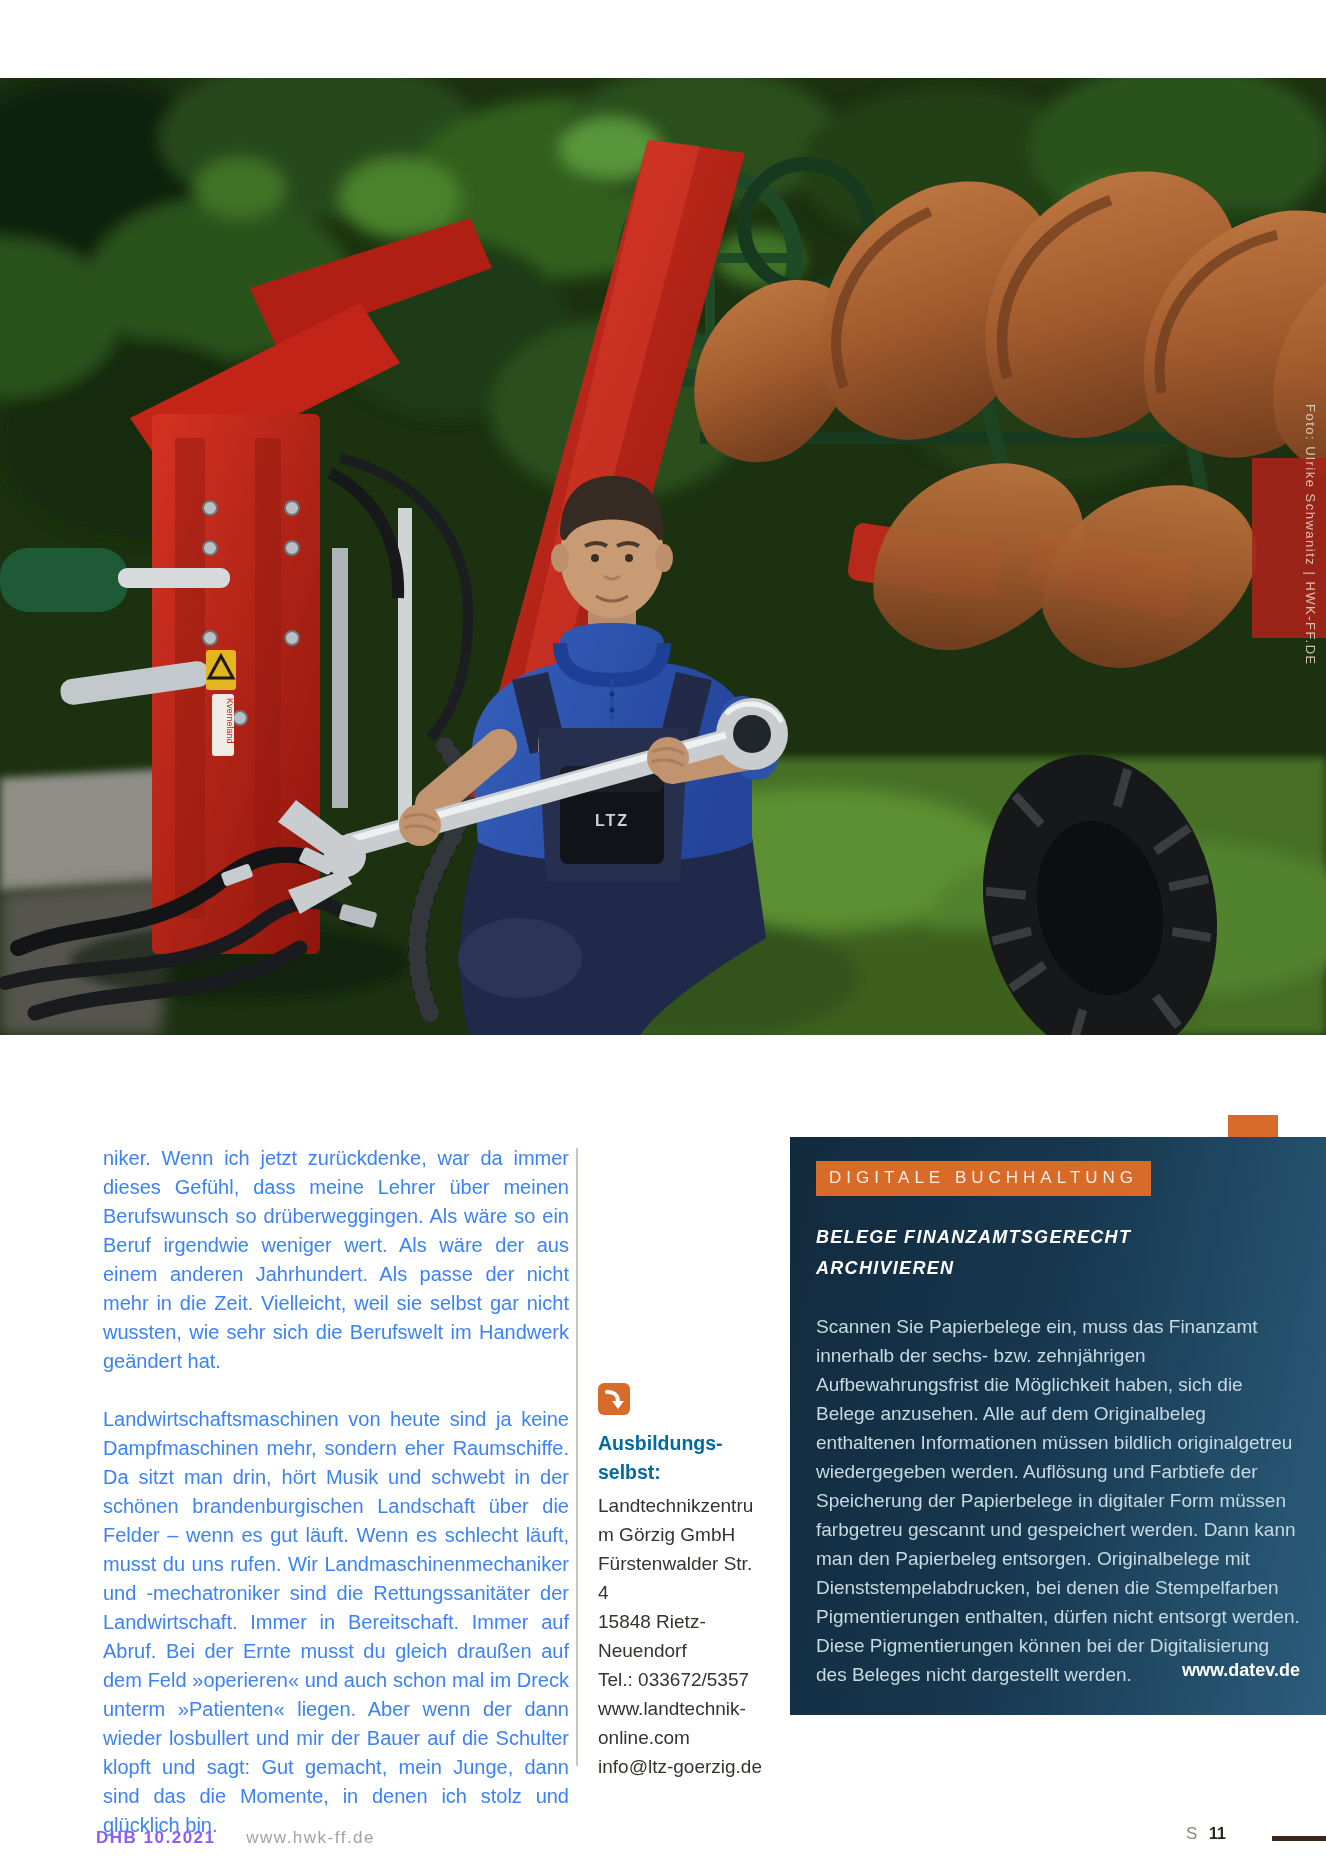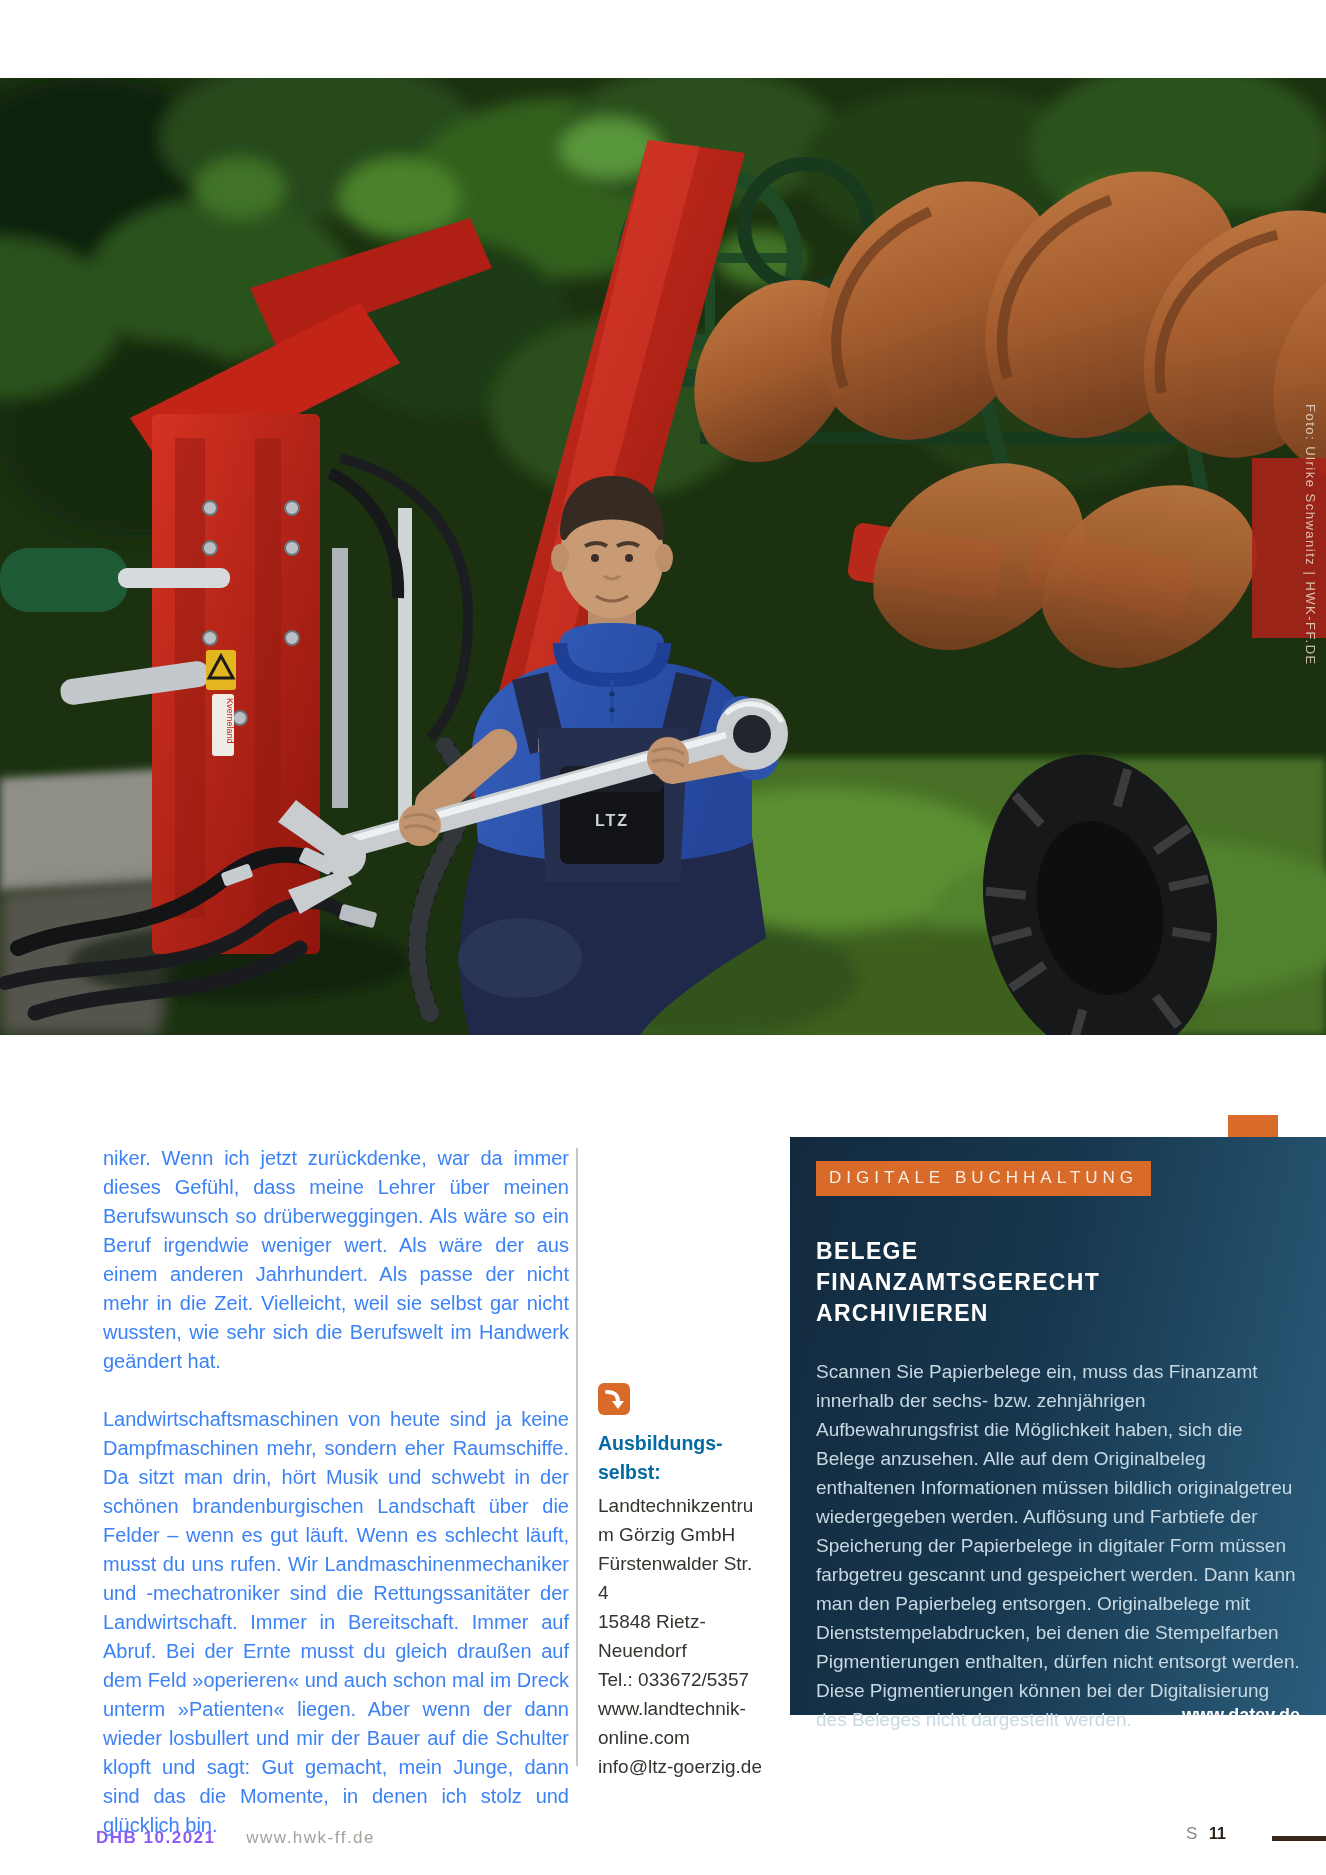--- a/index.html
+++ b/index.html
@@ -31,22 +31,22 @@
   .infobox {
     position:absolute; left:790px; top:1137px; width:536px; height:578px; z-index:2;
     background:linear-gradient(102deg,#122a3e 0%,#17374e 45%,#2b5d7c 100%);
     padding:24px 26px 20px 26px;
   }
   .kicker {
     display:inline-block; background:#d96b2a; color:#f7eee5;
     font-size:17px; letter-spacing:5px; padding:7px 13px 8px 13px;
   }
   .box-title {
-    margin-top:40px; color:#ffffff; font-weight:bold; font-size:23px;
-    letter-spacing:1.3px; line-height:31px; width:390px;
+    margin-top:26px; color:#ffffff; font-weight:bold; font-size:18px;
+    letter-spacing:1.3px; line-height:31px; width:390px;font-style:italic;
   }
   .box-body { margin-top:28px; color:#c7d9e2; font-size:19px; line-height:29px; }
   .datev-row { text-align:right; color:#ffffff; font-weight:bold; font-size:18px; margin-top:-29px; }
 
   
   .footer-left { position:absolute; left:96px; top:1828px; font-size:17px; }
   .footer-issue { font-weight:bold; color:#8b5cf6; letter-spacing:1.5px;text-align:right; }
   .footer-site { color:#a5a19b; letter-spacing:1.5px; margin-left:26px; }
   .footer-right { position:absolute; right:100px; top:1824px; font-size:17px; }
   .page-prefix { color:#8d8780; letter-spacing:1px; }

